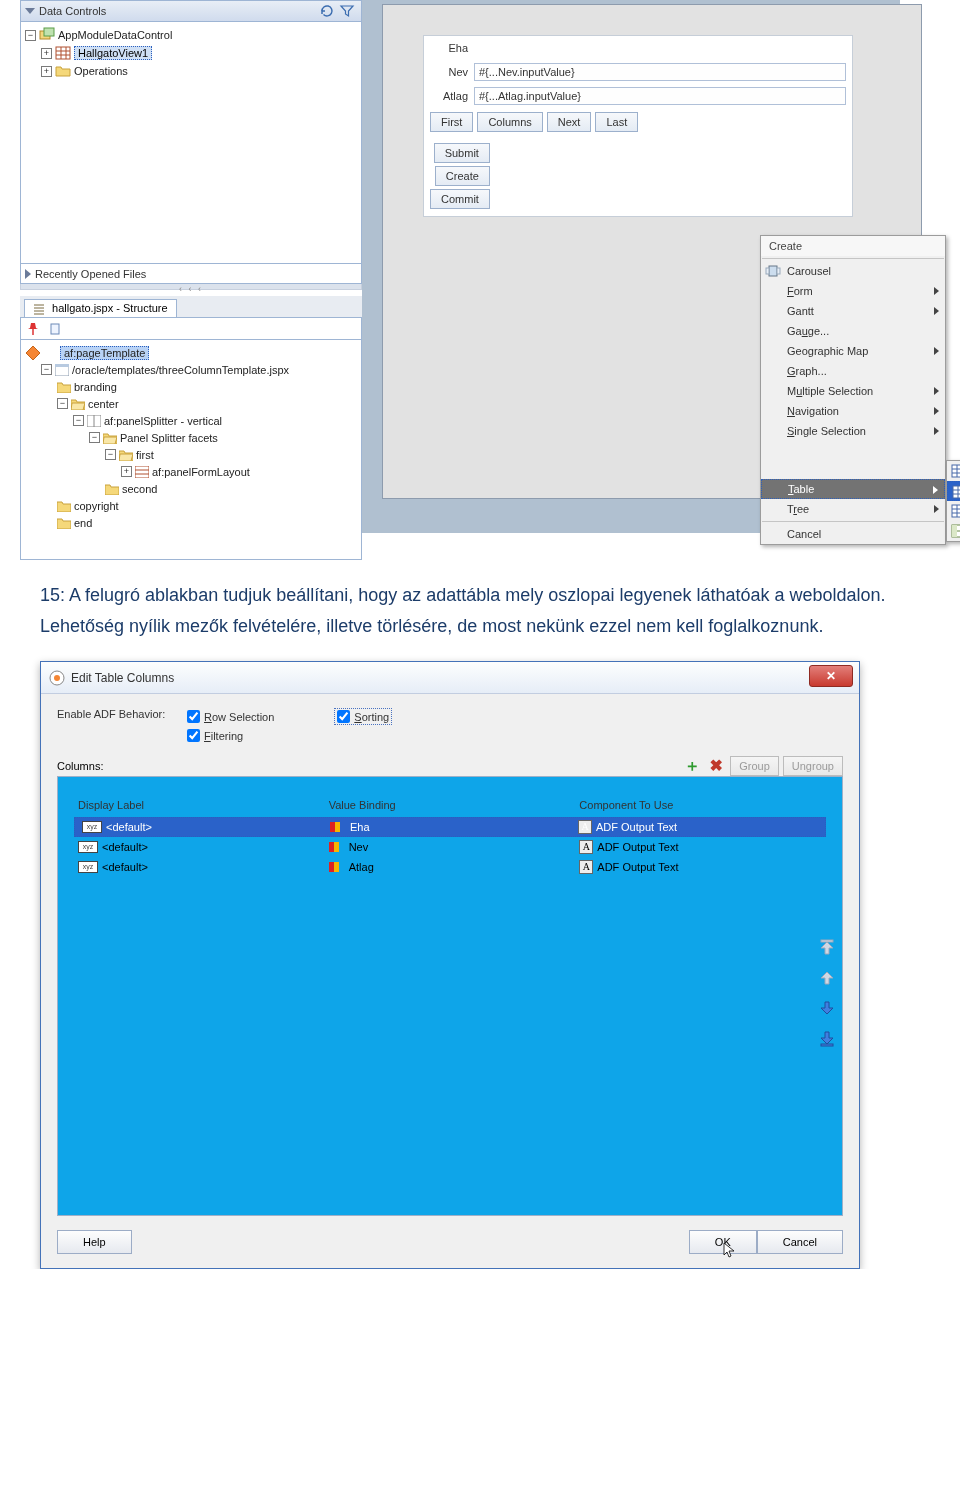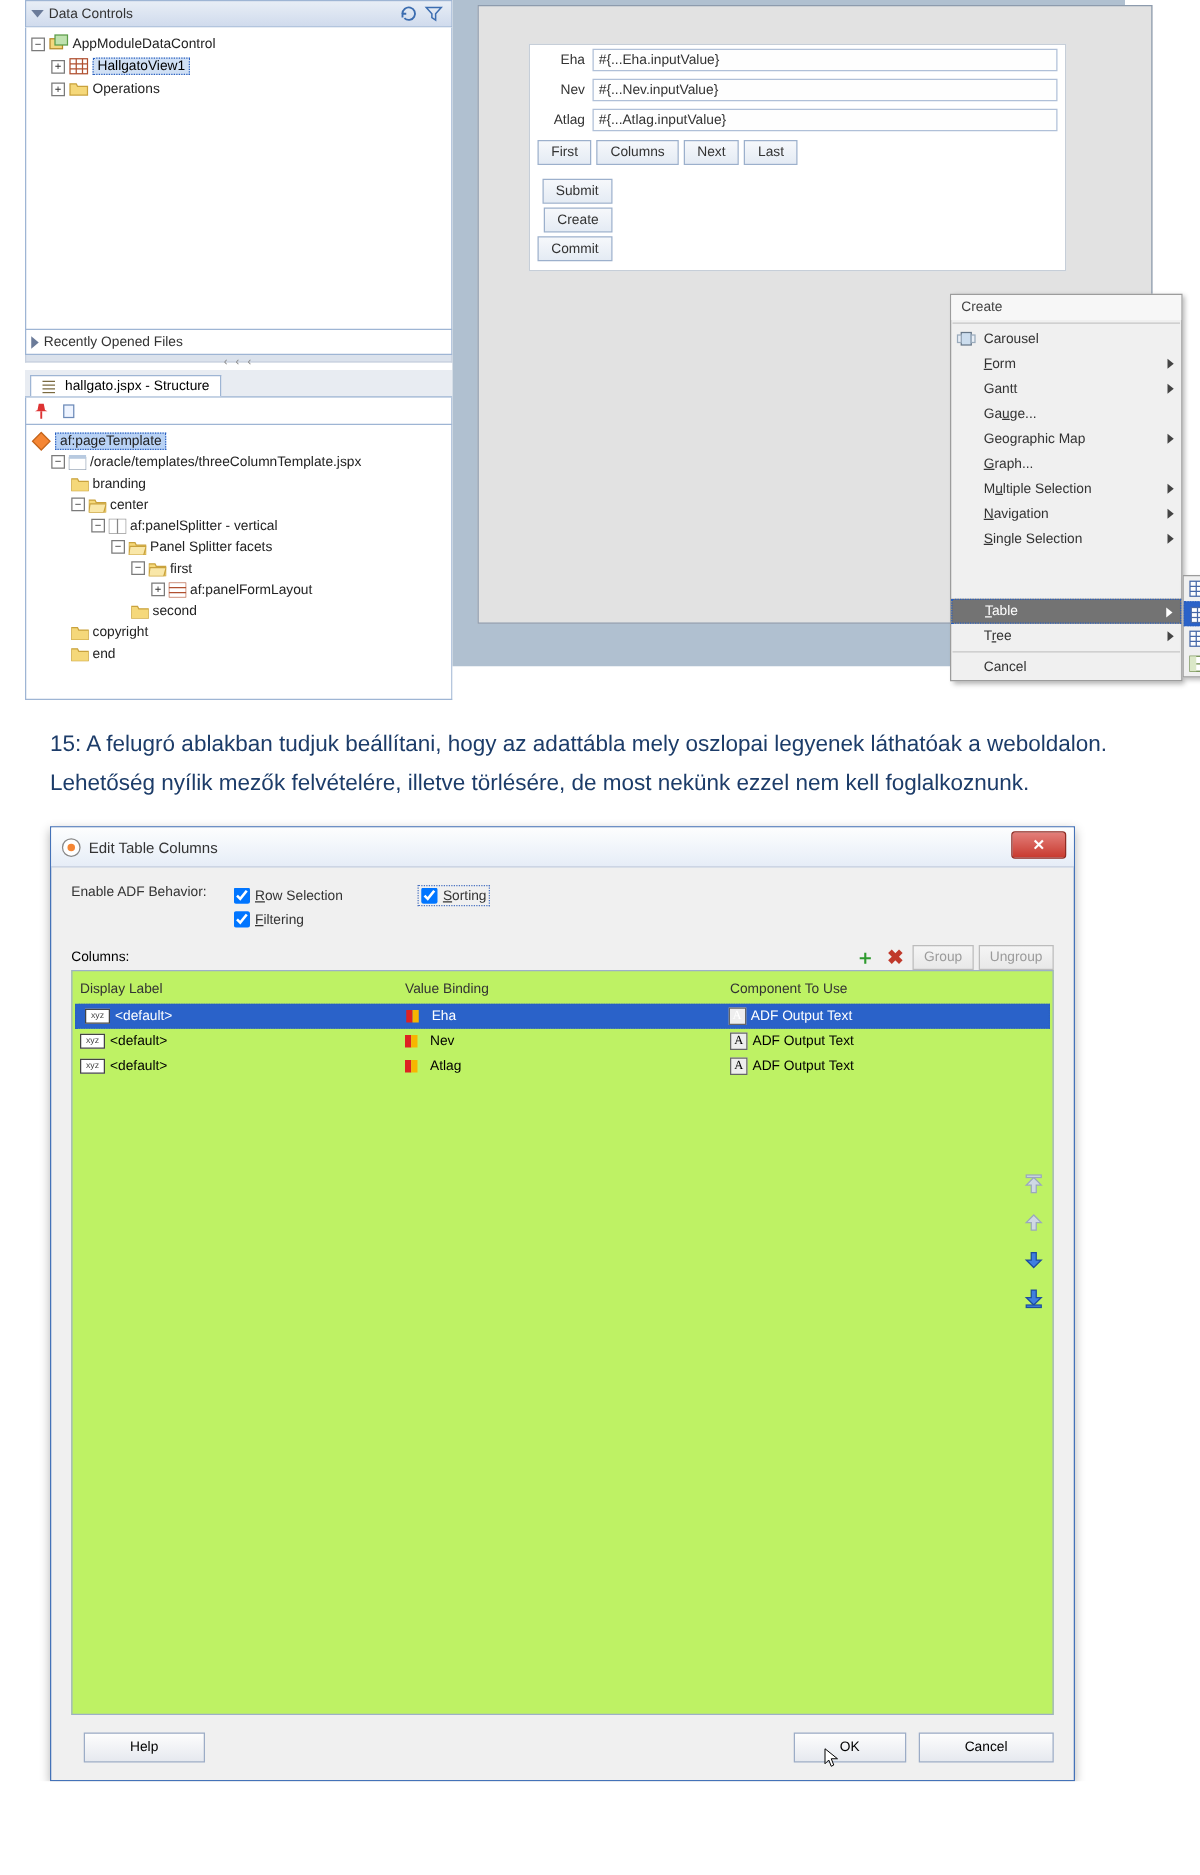--- a/index.html
+++ b/index.html
@@ -21,21 +21,21 @@
   .sel { background:#d0e0f5;border:1px dotted #2a5fbe;padding:0 3px;color:#000;}
   .recent { display:flex; align-items:center; border:1px solid #9eb5d4; border-top:none; height:20px; padding:0 4px; font-size:11px; color:#333;}
   .recent .tri-right{width:0;height:0;border-top:5px solid transparent;border-bottom:5px solid transparent;border-left:6px solid #6b7b99;margin-right:4px;}
   .tabbar { display:flex;align-items:flex-end; height:22px; background:#e8ecf2; border-bottom:1px solid #9eb5d4; margin-top:6px;}
   .tab { background:#fff;border:1px solid #9eb5d4;border-bottom:none;padding:2px 8px;font-size:11px;margin-left:4px;}
   .tab .tabicon{display:inline-block;width:12px;height:12px;vertical-align:middle;margin-right:4px;}
   .struct-tools { border:1px solid #9eb5d4; border-top:none; height:22px; display:flex; align-items:center; padding:0 4px;}
   .tool{width:16px;height:16px;margin-right:6px;}
   .structpanel { border:1px solid #9eb5d4; border-top:none; background:#fff; height:220px; padding:4px 0; overflow:hidden;}
   .s-row{display:flex;align-items:center;height:17px;font-size:11px;color:#222;}
-  .pad0{padding-left:4px;} .pad1{padding-left:20px;} .pad2{padding-left:36px;}
+  .pad0{padding-left:4px;gap:16px;} .pad1{padding-left:20px;} .pad2{padding-left:36px;}
   .pad3{padding-left:52px;} .pad4{padding-left:68px;} .pad5{padding-left:84px;}
   .pad6{padding-left:100px;}
   .s-sel{background:#b8d2f5;border:1px dotted #2a5fbe;padding:0 3px;}
   .folder{width:14px;height:12px;margin-right:3px;}
   
   .canvas-wrap{background:#b0c0d0;padding:4px 0 0 20px;height:533px;position:relative;}
   .design-gray{background:#e2e2e2;border:1px solid #8d9bad;width:540px;height:495px;position:absolute;left:20px;top:4px;}
   .formpanel{background:#fff;border:1px solid #c6ced8;width:430px;margin:30px 0 0 40px;}
   .form-row{display:flex;align-items:center;height:24px;padding:0 6px;}
   .form-row label{width:38px;text-align:right;margin-right:6px;font-size:11px;color:#333;}
@@ -84,26 +84,26 @@
   .grid-head{display:flex;height:20px;font-size:11px;color:#333;}
   .gh{flex:1;padding:2px 4px;}
   .grid-row{display:flex;height:20px;font-size:11px;align-items:center;}
   .grid-row.sel{background:#2a62c9;color:#fff;}
   .gc{flex:1;padding:0 4px;display:flex;align-items:center;}
   .xyz-ico{width:20px;height:12px;background:#fff;border:1px solid #444;font-size:7px;text-align:center;line-height:10px;color:#444;margin-right:4px;}
   .flag-ico{width:16px;height:10px;margin-right:4px;display:inline-block;}
   .flag-ico::before{content:"";display:inline-block;width:5px;height:10px;background:#d22;float:left;}
   .flag-ico::after{content:"";display:inline-block;width:5px;height:10px;background:#f7b500;float:left;}
   .a-ico{width:14px;height:14px;border:1px solid #666;font-family:Georgia,serif;font-size:10px;text-align:center;line-height:12px;margin-right:4px;background:#eee;}
-  .grid-area{border:1px solid #9eb0c8;background:#bef264;height:596px;padding:2px;position:relative;}
+  .grid-area{border:1px solid #9eb0c8;background:#0ea5e9;height:440px;padding:16px;position:relative;}
   .side-arrows{position:absolute;right:4px;top:160px;display:flex;flex-direction:column;gap:8px;}
   .s-arrow{width:22px;height:22px;text-align:center;}
   .dlg-foot{display:flex;padding:14px 16px;align-items:center;}
   .dlg-foot .spacer{flex:1;}
-  .dlg-btn{background:linear-gradient(#fdfdfd,#e6e9ef);border:1px solid #9cacc6;height:24px;padding:0 36px;font-size:11px;margin-left:10px;}
+  .dlg-btn{background:linear-gradient(#fdfdfd,#e6e9ef);border:1px solid #9cacc6;height:24px;padding:0 25px;font-size:11px;margin-left:0;}
 </style>
 </head>
 <body>
 
 <div class="screenshot1">
   <div class="leftcol">
 
     <div class="panel-head">
       <span class="triangle"></span>
       <span>Data Controls</span>
@@ -252,21 +252,20 @@
         </div>
     </div>
   </div>
 
   <div class="rightcol">
     <div class="canvas-wrap">
       <div class="design-gray">
         <div class="formpanel">
           <div class="form-row">
             <label>Eha</label>
-            <input type="text" value="#{...Eha.inputValue}" style="">
           </div>
           <div class="form-row">
             <label>Nev</label>
             <input type="text" value="#{...Nev.inputValue}" style="">
           </div>
           <div class="form-row">
             <label>Atlag</label>
             <input type="text" value="#{...Atlag.inputValue}" style="">
           </div>
           <div class="btn-row">

